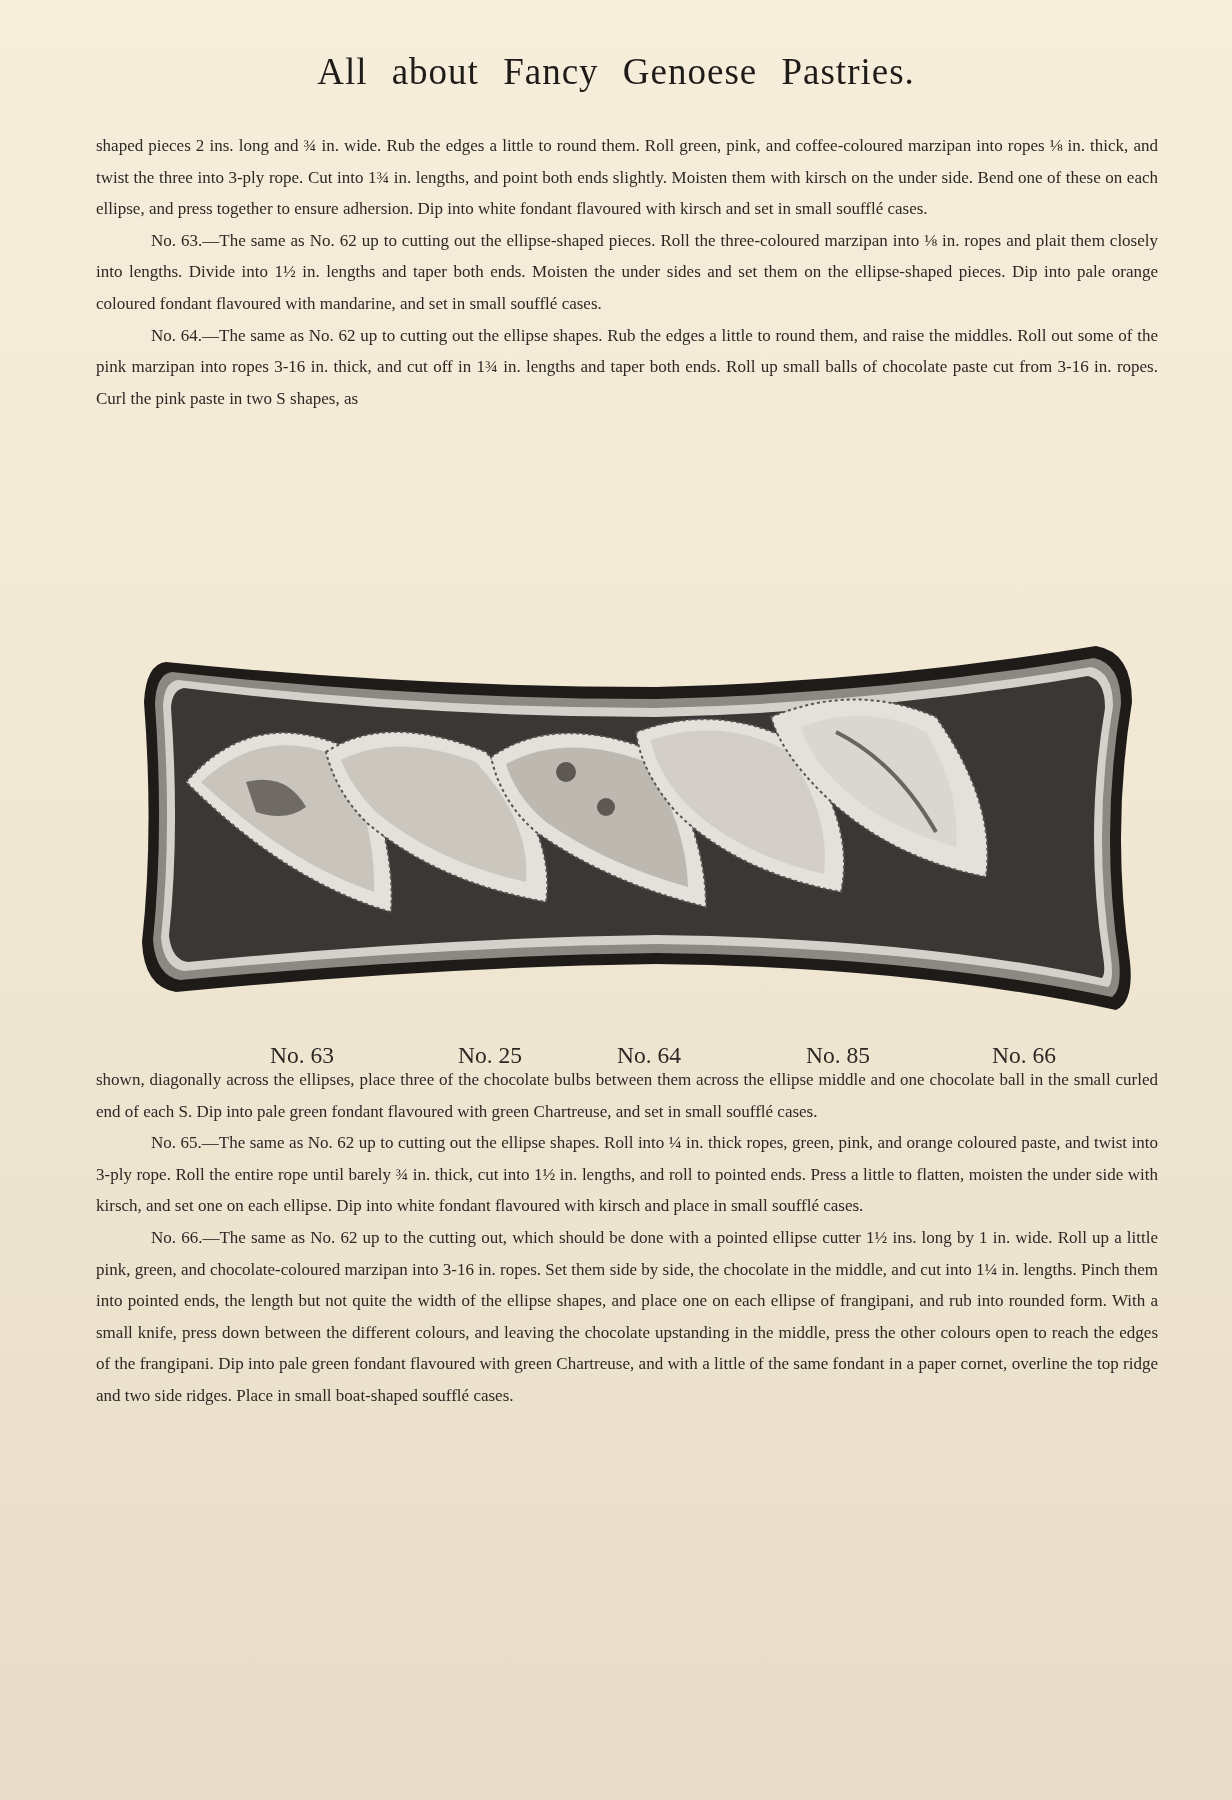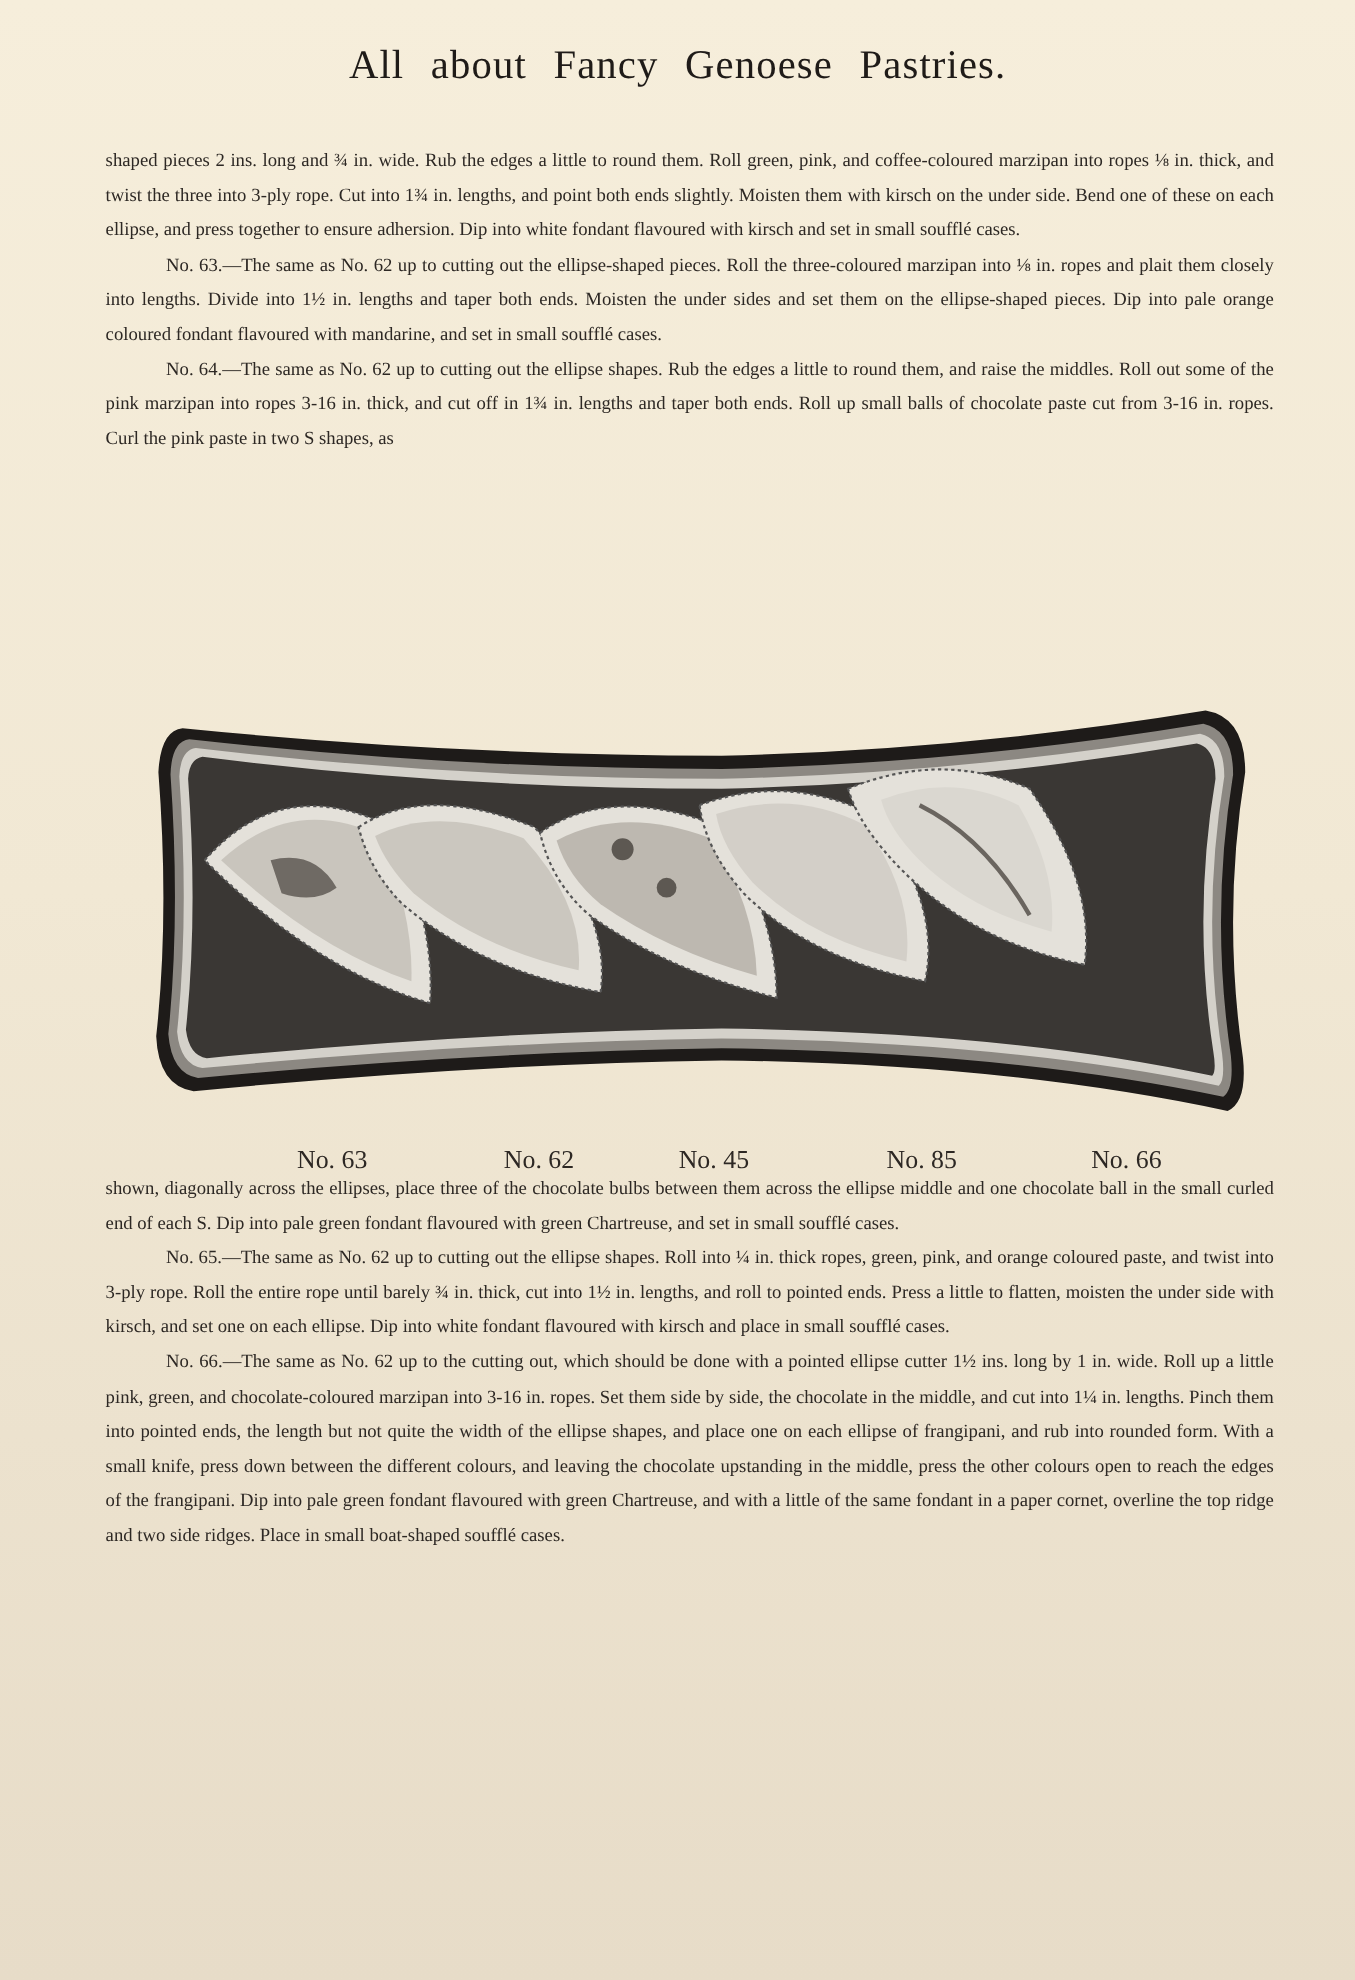--- a/index.html
+++ b/index.html
@@ -15,21 +15,21 @@
       color: #2b2622;
       position: relative;
     }
     .page {
       position: absolute;
       left: 0; top: 0;
       width: 1232px; height: 1800px;
     }
     .running-head {
       position: absolute;
-      top: 38px;
+      top: 50px;
       left: 0;
       width: 1232px;
       text-align: center;
       font-size: 37px;
       letter-spacing: 1px;
       word-spacing: 14px;
       color: #1f1b18;
     }
     .text-block {
       position: absolute;
@@ -137,22 +137,22 @@
       <g>
         <path d="M635,75 Q720,40 800,75 Q860,160 850,235 Q750,215 685,150 Q645,110 635,75 Z" fill="#e4e1da" stroke="#555" stroke-width="2" stroke-dasharray="3 3"></path>
         <path d="M665,85 Q730,60 790,90 Q825,150 820,205 Q745,185 700,140 Q672,112 665,85 Z" fill="#dad7d0"></path>
         <path d="M700,90 Q760,120 800,190" fill="none" stroke="#6a655f" stroke-width="4"></path>
       </g>
     </svg>
   </div>
 
   <div class="captions">
     <span class="caption" style="left:270px">No. 63</span>
-    <span class="caption" style="left:458px">No. 62</span>
-    <span class="caption" style="left:617px">No. 45</span>
+    <span class="caption" style="left:458px">No. 25</span>
+    <span class="caption" style="left:617px">No. 64</span>
     <span class="caption" style="left:806px">No. 85</span>
     <span class="caption" style="left:992px">No. 66</span>
   </div>
 
   <div class="text-block block-bottom">
     <p>shown, diagonally across the ellipses, place three of the chocolate bulbs between them across the ellipse middle and one chocolate ball in the small curled end of each S. Dip into pale green fondant flavoured with green Chartreuse, and set in small soufflé cases.</p>
     <p class="indent">No. 65.—The same as No. 62 up to cutting out the ellipse shapes. Roll into ¼ in. thick ropes, green, pink, and orange coloured paste, and twist into 3-ply rope. Roll the entire rope until barely ¾ in. thick, cut into 1½ in. lengths, and roll to pointed ends. Press a little to flatten, moisten the under side with kirsch, and set one on each ellipse. Dip into white fondant flavoured with kirsch and place in small soufflé cases.</p>
     <p class="indent">No. 66.—The same as No. 62 up to the cutting out, which should be done with a pointed ellipse cutter 1½ ins. long by 1 in. wide. Roll up a little pink, green, and chocolate-coloured marzipan into 3-16 in. ropes. Set them side by side, the chocolate in the middle, and cut into 1¼ in. lengths. Pinch them into pointed ends, the length but not quite the width of the ellipse shapes, and place one on each ellipse of frangipani, and rub into rounded form. With a small knife, press down between the different colours, and leaving the chocolate upstanding in the middle, press the other colours open to reach the edges of the frangipani. Dip into pale green fondant flavoured with green Chartreuse, and with a little of the same fondant in a paper cornet, overline the top ridge and two side ridges. Place in small boat-shaped soufflé cases.</p>
   </div>
 

